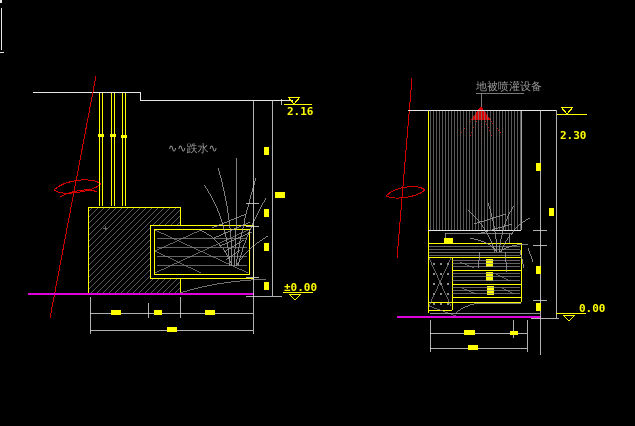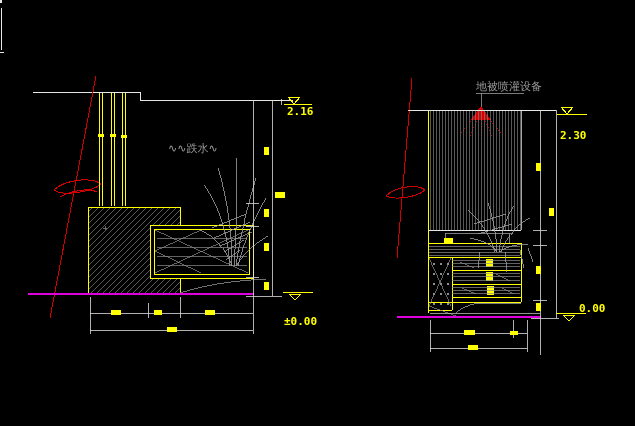--- a/index.html
+++ b/index.html
@@ -278,19 +278,19 @@
     </g>
   </g>
 </svg>
 
 <div class="txt glabel" style="left:168px;top:143px;">∿∿跌水∿</div>
 
 <div class="txt glabel" style="left:476px;top:81px;">地被喷灌设备</div>
 
 <div class="txt elev" style="left:287px;top:106px;">2.16</div>
 
-<div class="txt elev" style="left:284px;top:282px;margin-top:34px;">±0.00</div>
+<div class="txt elev" style="left:284px;top:282px;">±0.00</div>
 
 <div class="txt elev" style="left:560px;top:104px;margin-top:26px;">2.30</div>
 
 <div class="txt elev" style="left:579px;top:303px;">0.00</div>
 
 </div>
 
 </body></html>

